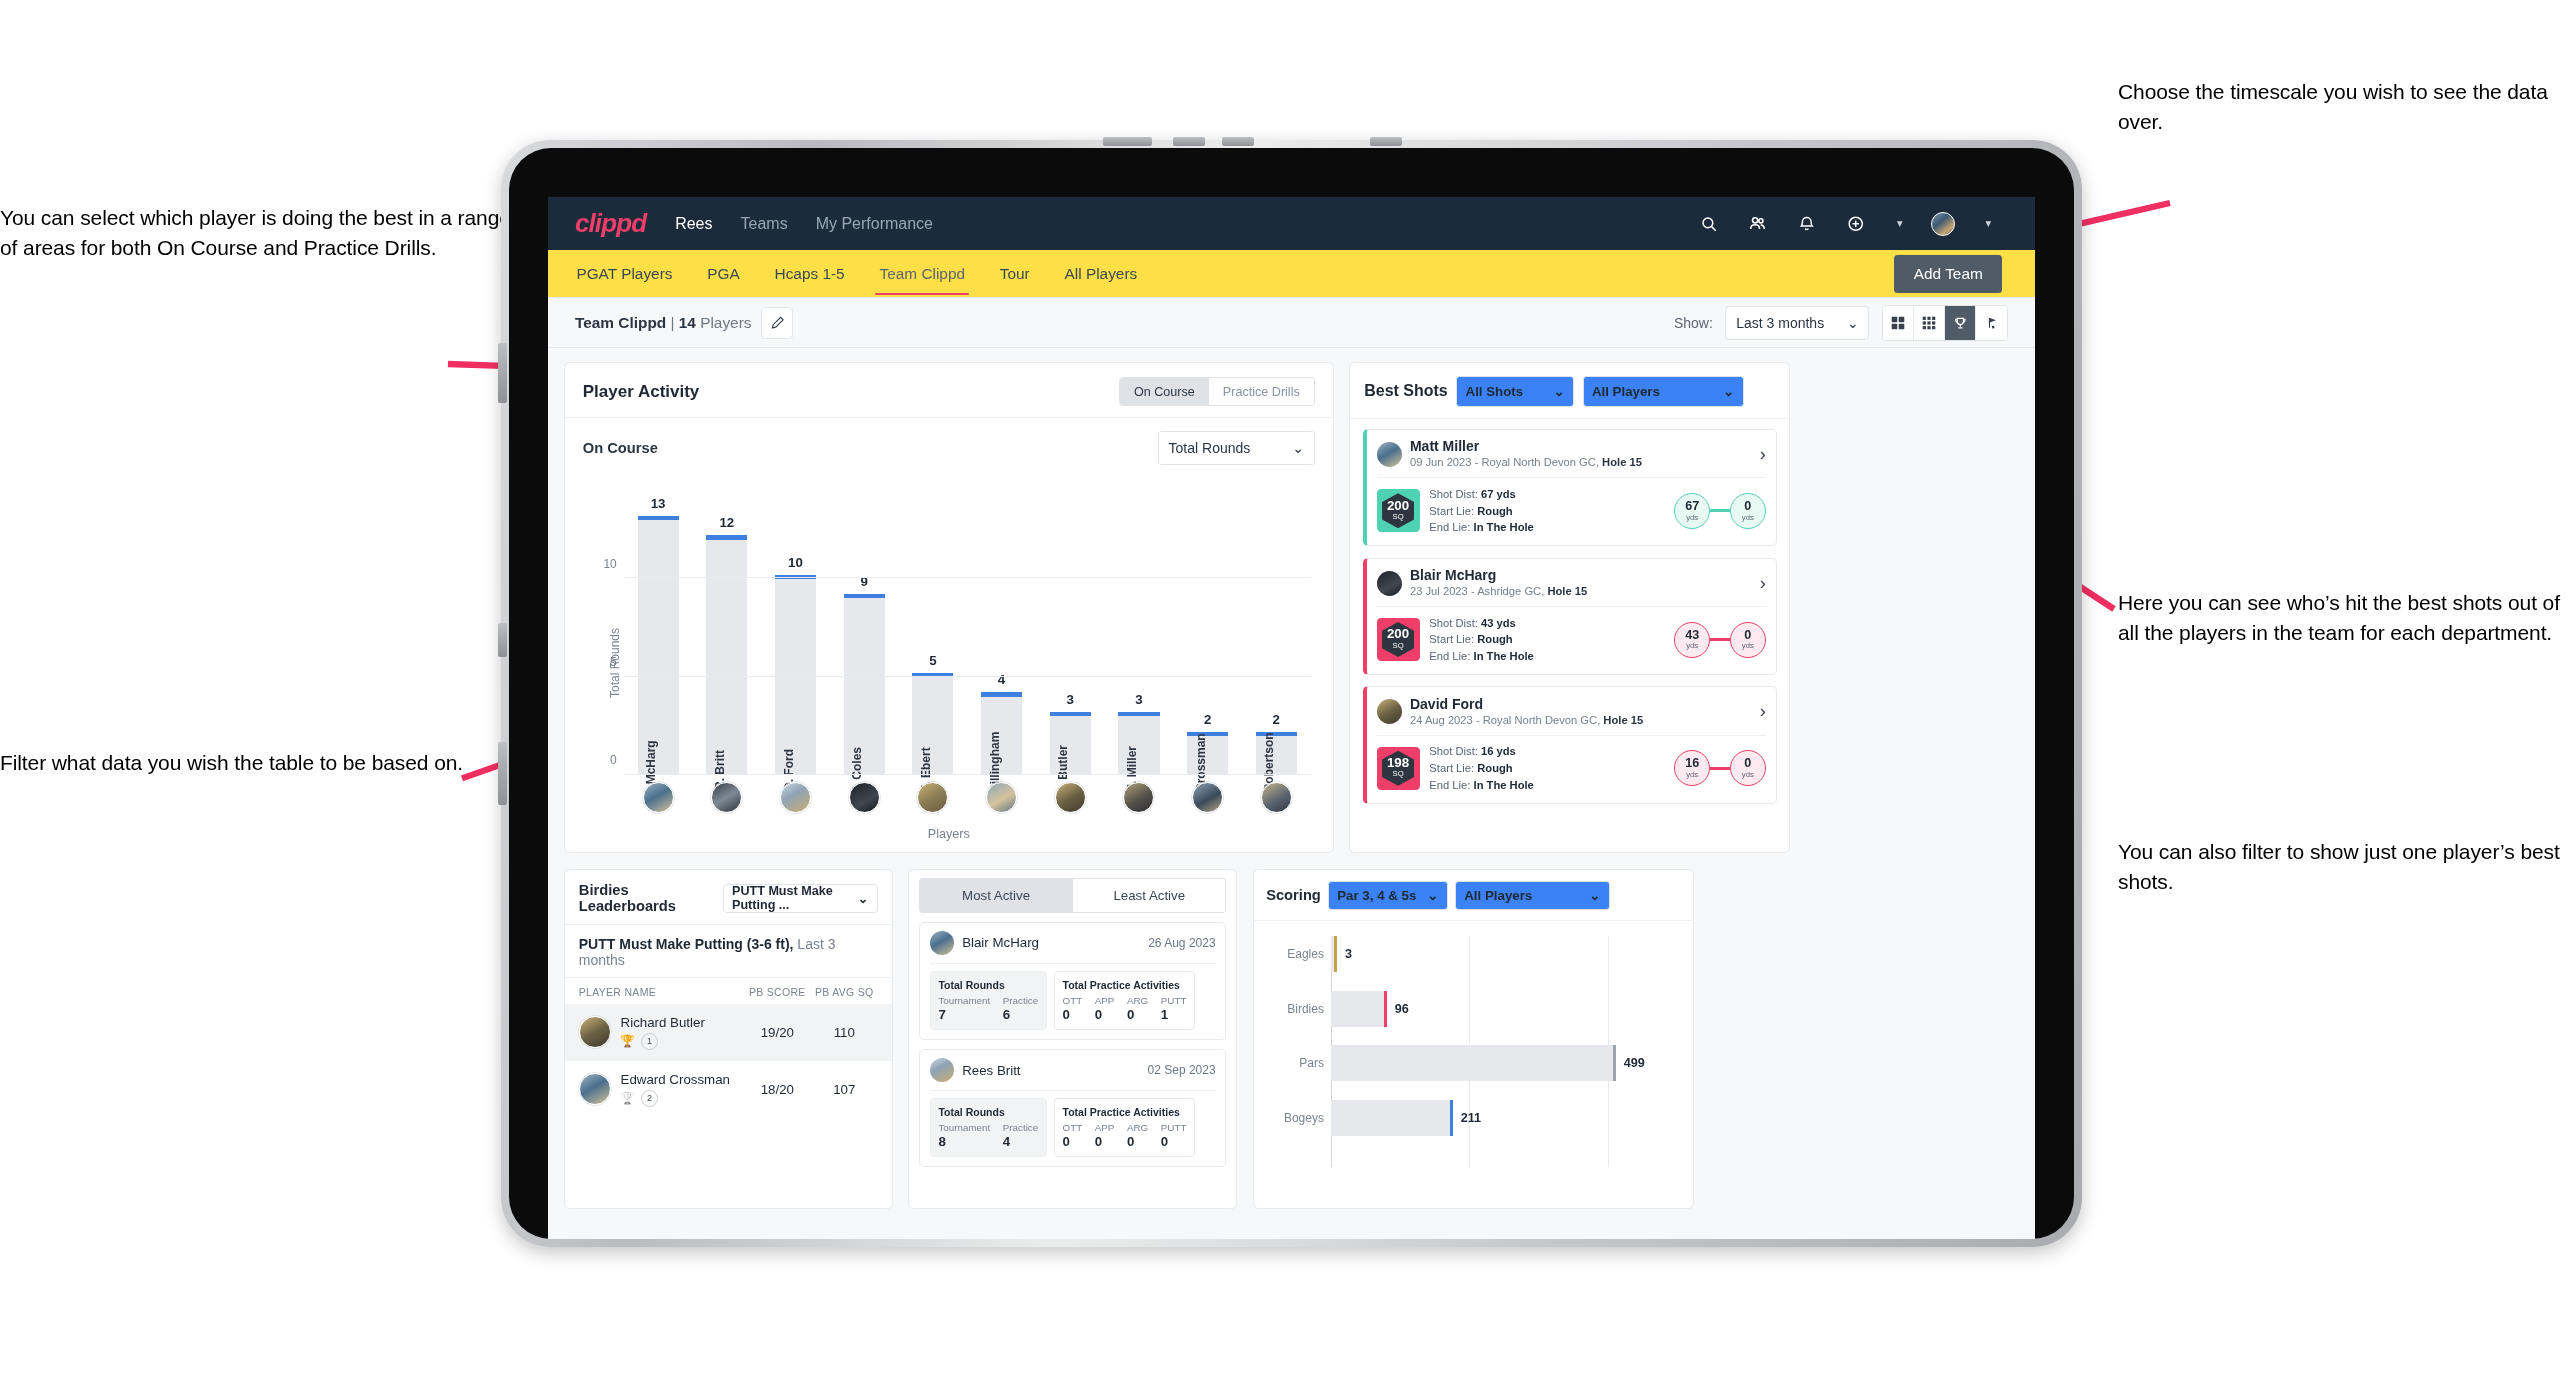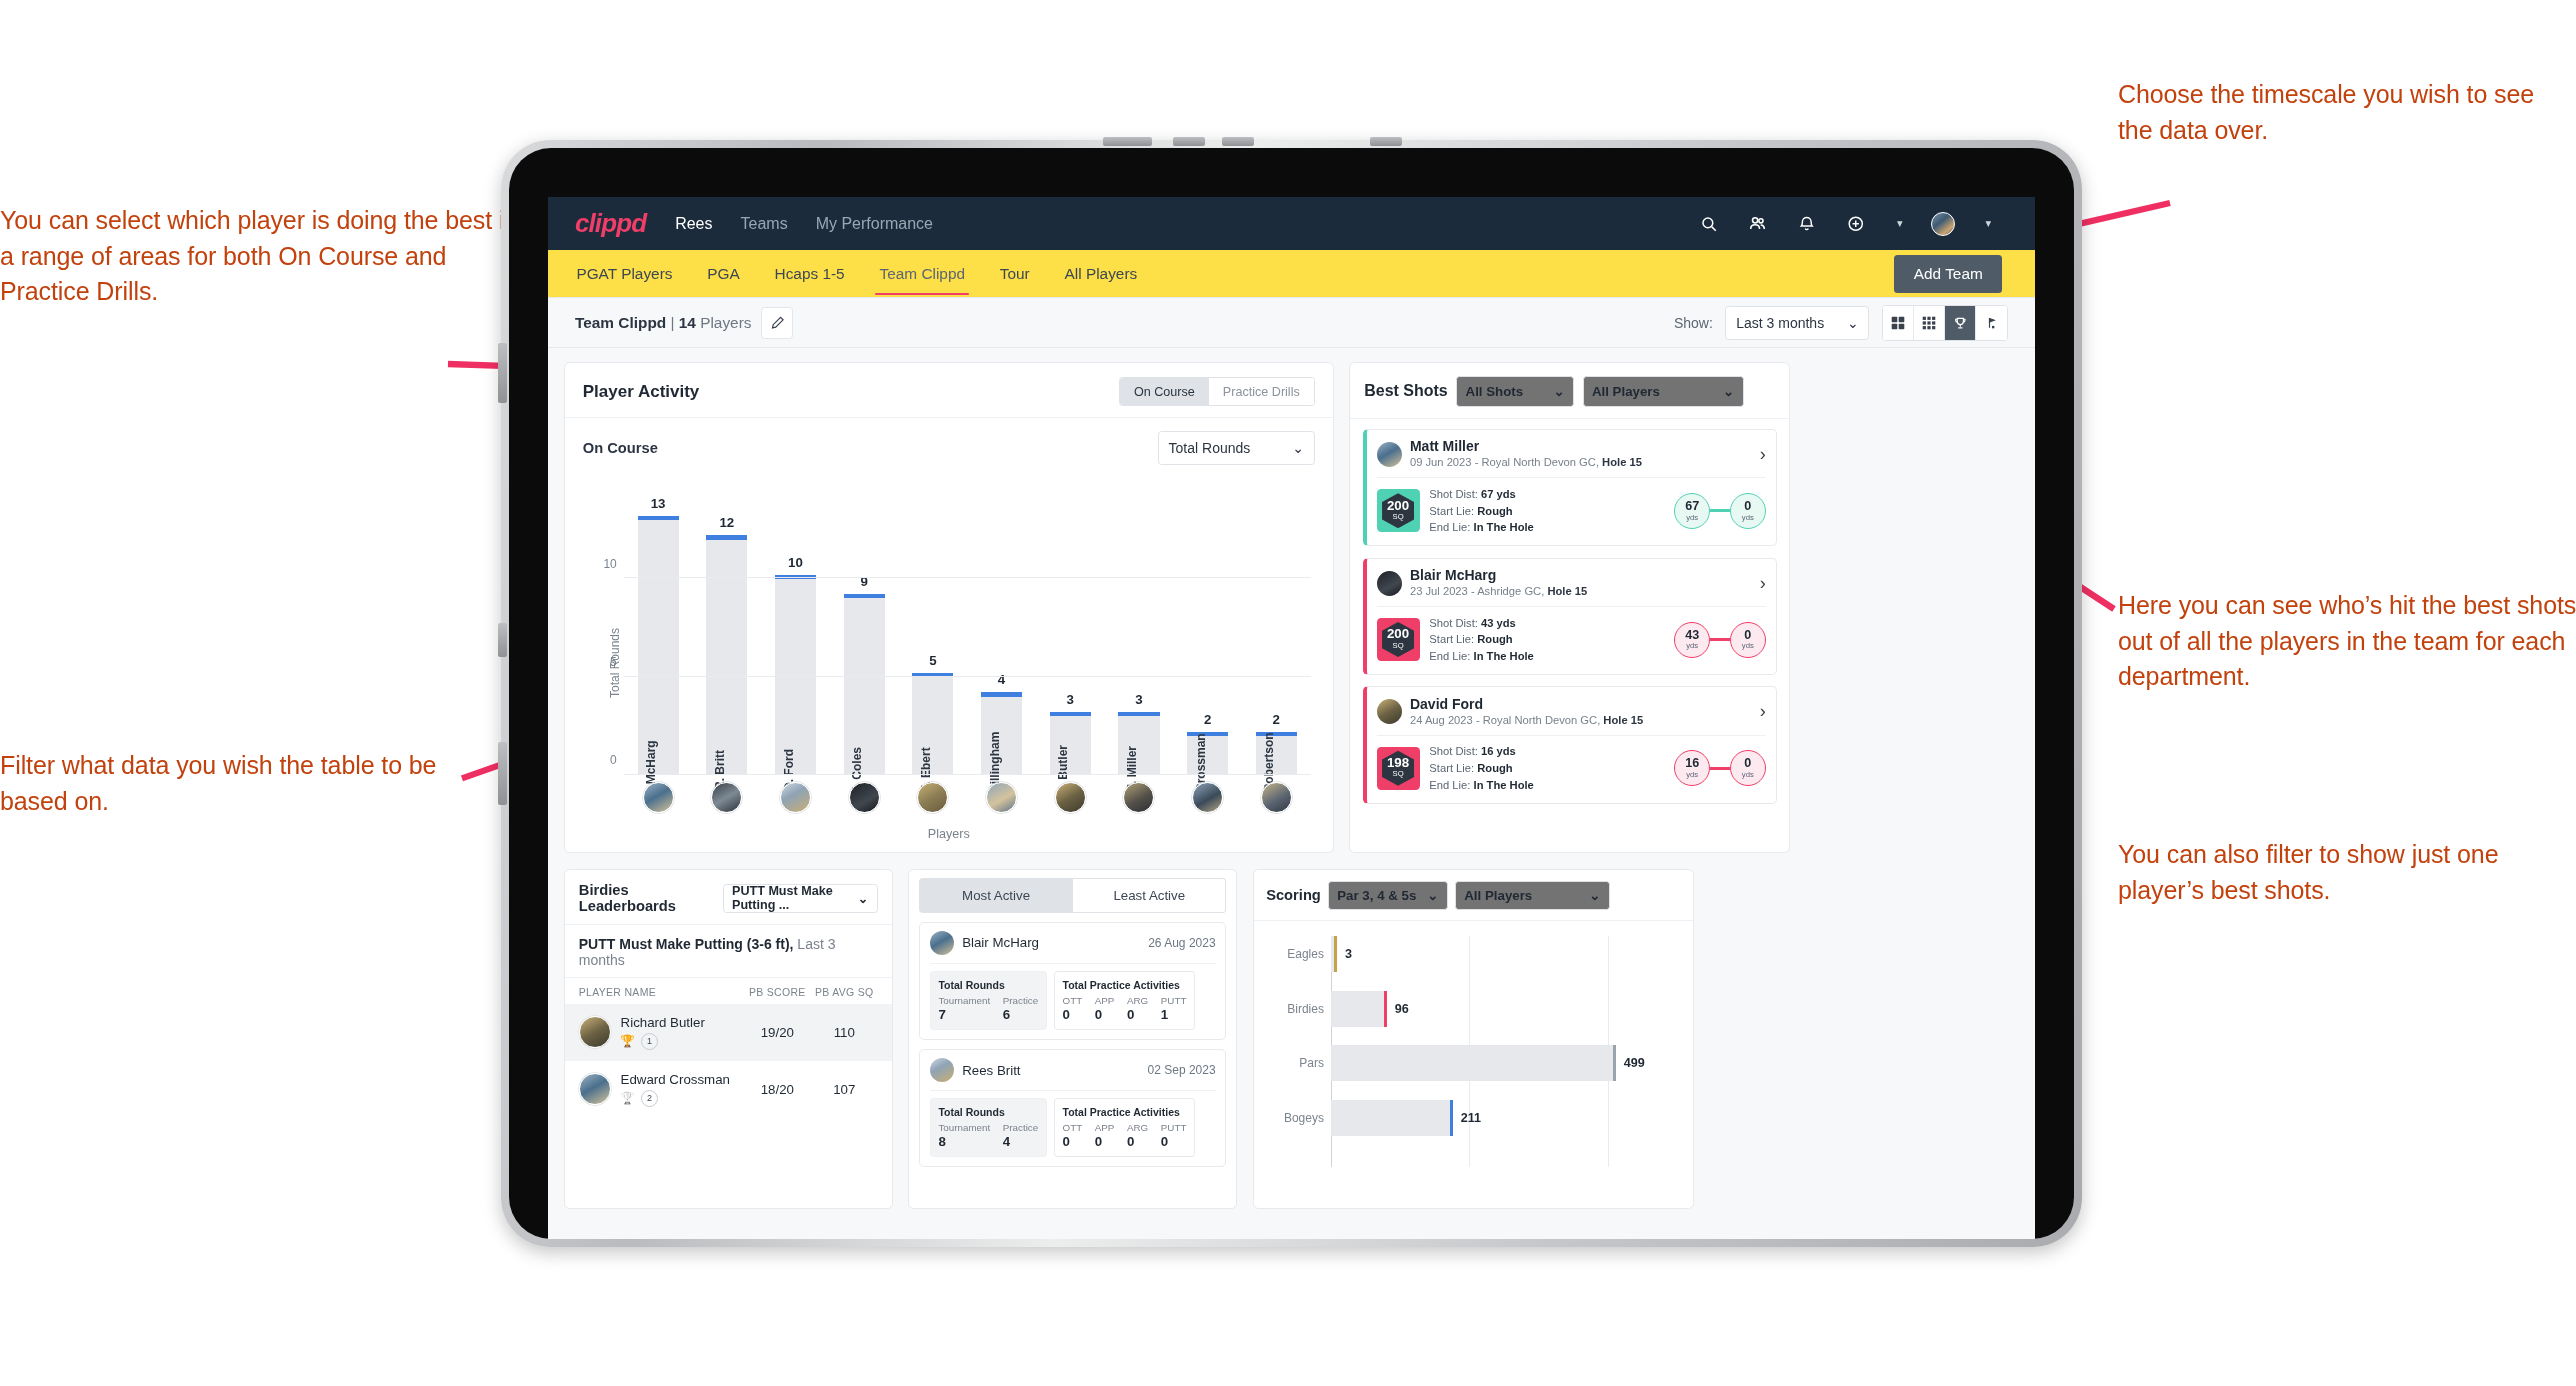--- a/index.html
+++ b/index.html
@@ -6,22 +6,22 @@
   html, body {
     width: 2576px; height: 1386px;
     background: #ffffff;
     font-family: "Liberation Sans", sans-serif;
     overflow: hidden;
   }
 
   
   .anno {
     position: absolute;
-    color: #c2410c;
-    font-size: 25px;
+    color: #000000;
+    font-size: 21px;
     line-height: 1.42;
     font-family: "Liberation Sans", sans-serif;
     letter-spacing: -0.1px;
   }
   .anno-a { left: 0px;    top: 203px; width: 532px; }
   .anno-b { left: 0px;    top: 748px; width: 490px; }
   .anno-c { left: 2118px; top: 77px; width: 448px; }
   .anno-d { left: 2118px; top: 588px; width: 462px; }
   .anno-e { left: 2118px; top: 837px; width: 462px; }
 
@@ -166,21 +166,21 @@
     width: 31px; height: 31px; border-radius: 50%; border: 1.4px solid #ffffff;
     box-shadow: 0 0 0 0.7px #d9dce0;
   }
   .xlabel { position: absolute; bottom: 11.2px; left: 0; right: 0; text-align: center; font-size: 12.6px; color: #7b838e; }
 
   
   .bs-card { width: 441px; height: 491px; display: flex; flex-direction: column; }
   .bs-head { display: flex; align-items: center; gap: 8.4px; padding: 12.6px 14px 11.2px; border-bottom: 0.7px solid #eef0f3; }
   .bs-title { font-size: 16px; font-weight: 700; color: #1f2833; }
   .bs-select {
-    height: 31px; border: 0.7px solid #dfe3e8; border-radius: 3.5px; background: #737373;
+    height: 31px; border: 0.7px solid #dfe3e8; border-radius: 3.5px; background: #3b82f6;
     display: flex; align-items: center; justify-content: space-between; padding: 0 8.4px;
     font-size: 13.3px; color: #1f2833; font-weight: 600;
   }
   .bs-sel-1 { width: 118px; }
   .bs-sel-2 { width: 161px; }
   .bs-list { padding: 9.8px 12.6px; display: flex; flex-direction: column; gap: 11.2px; }
   .shot {
     border: 0.7px solid #e7e9ec; border-radius: 4.9px; border-left-width: 4.9px; padding: 8.4px 9.8px 9.8px;
   }
   .shot-head { display: flex; align-items: center; }

